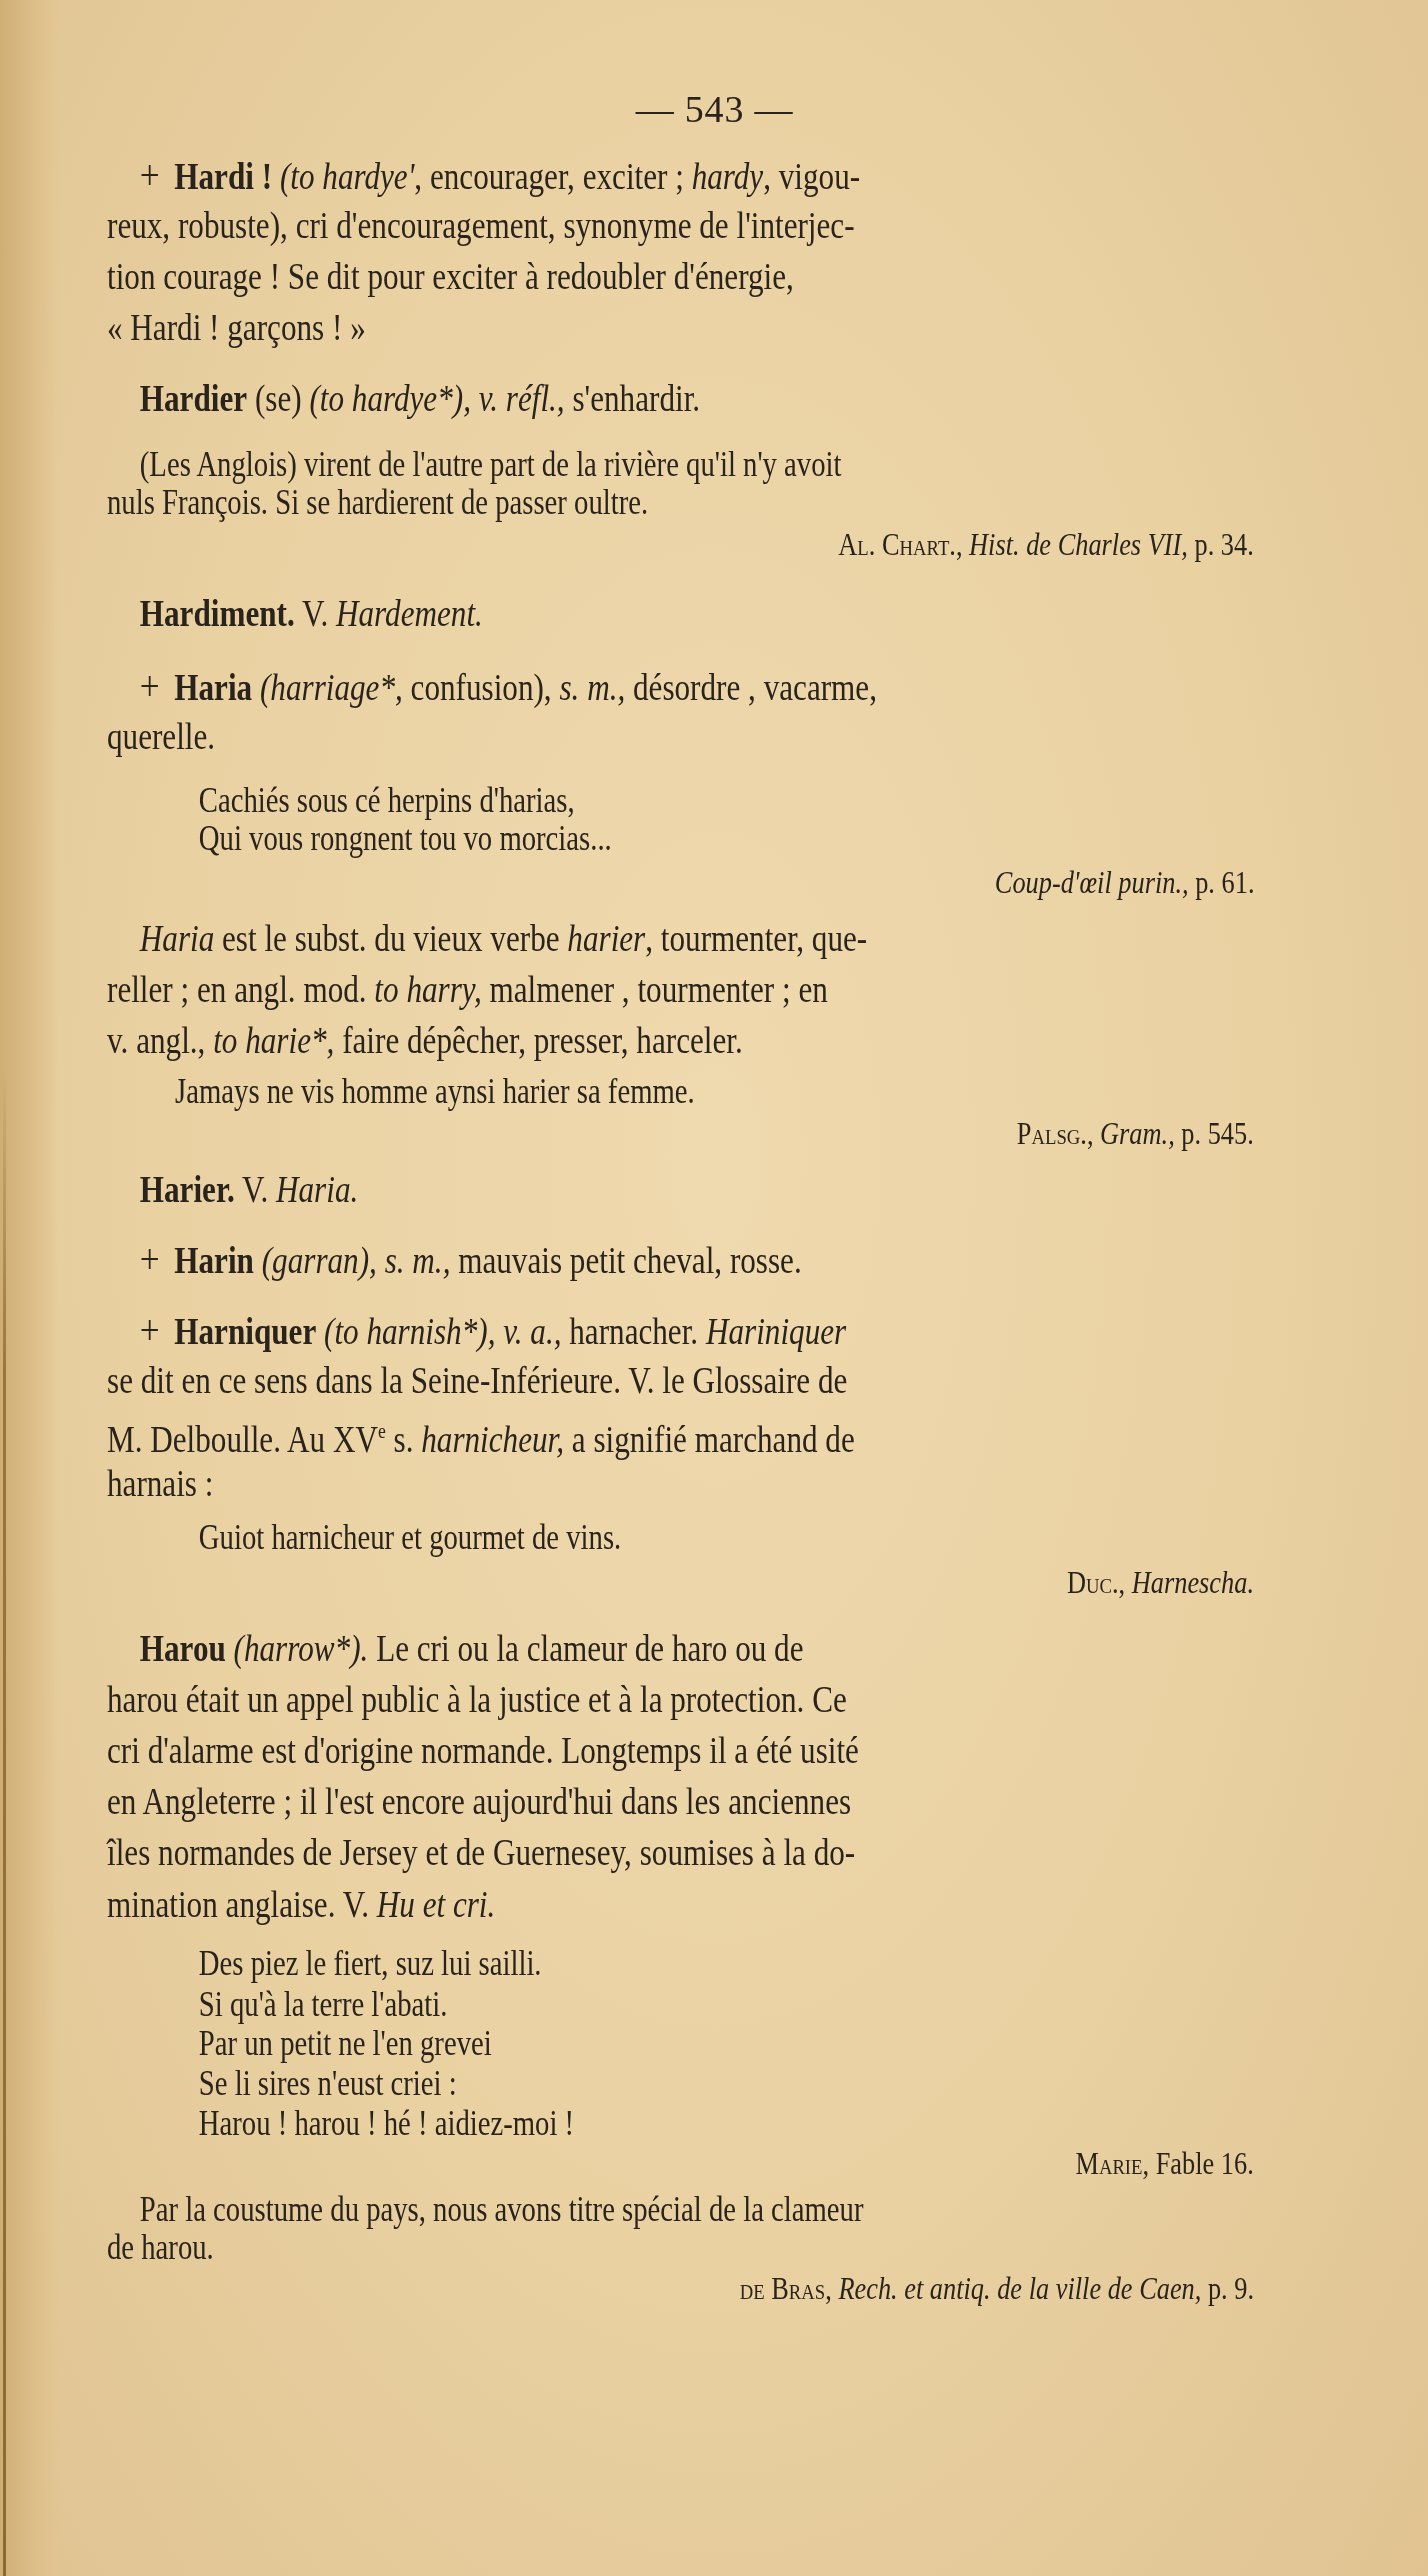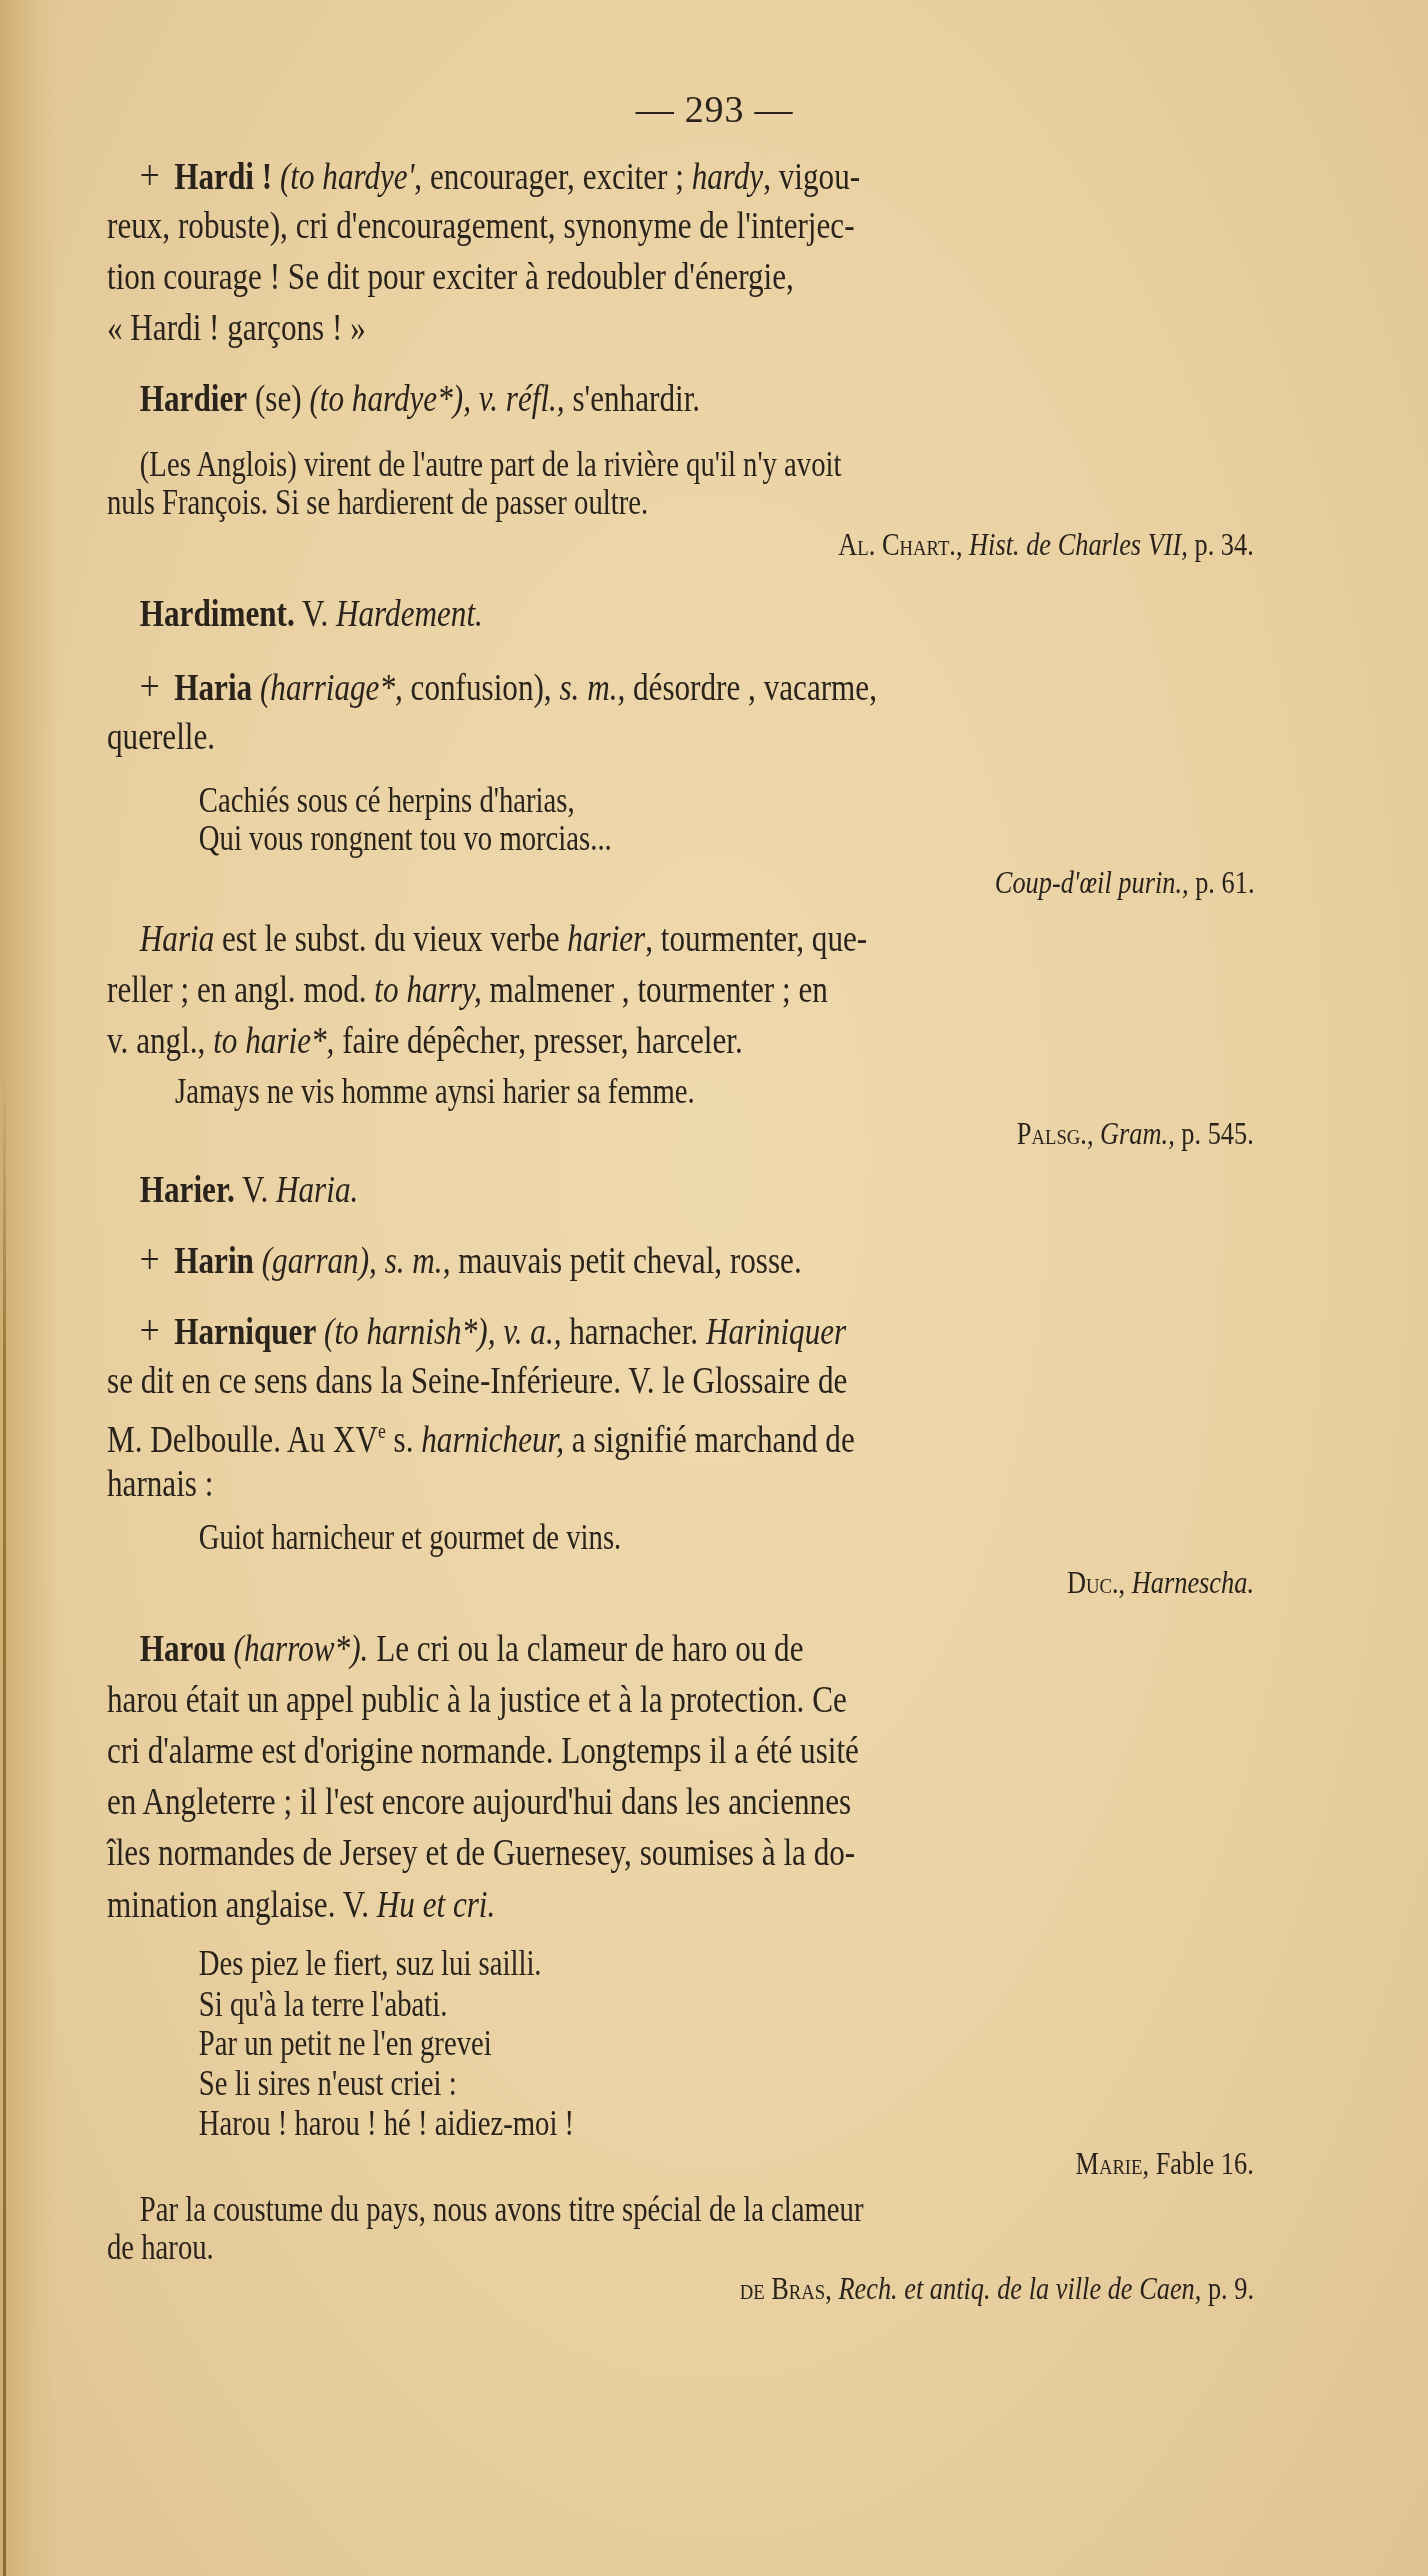--- a/index.html
+++ b/index.html
@@ -36,21 +36,21 @@
   .sc { font-variant: small-caps; }
   .cross { font-weight: normal; font-size: 43px; margin-right: 8.3px; }
   .quote { font-size: 35px; line-height: 38px; transform: scaleX(0.82); transform-origin: left; }
   .src { font-size: 31px; text-align: right; transform: scaleX(0.85); transform-origin: right; }
 </style>
 </head>
 <body>
 
 <div class="page">
 
-  <div class="pnum">— 293 —</div>
+  <div class="pnum">— 543 —</div>
 
   <div class="col">
 
     <div class="abs line" style="top:149px; padding-left:40px;">
       <span class="cross">+</span>
       <span class="b">Hardi !</span>
       <span class="i">(to hardye'</span><span>, encourager, exciter ;</span>
       <span class="i">hardy</span><span>, vigou-</span>
     </div>
     <div class="abs line" style="top:200px;">reux, robuste), cri d'encouragement, synonyme de l'interjec-</div>

